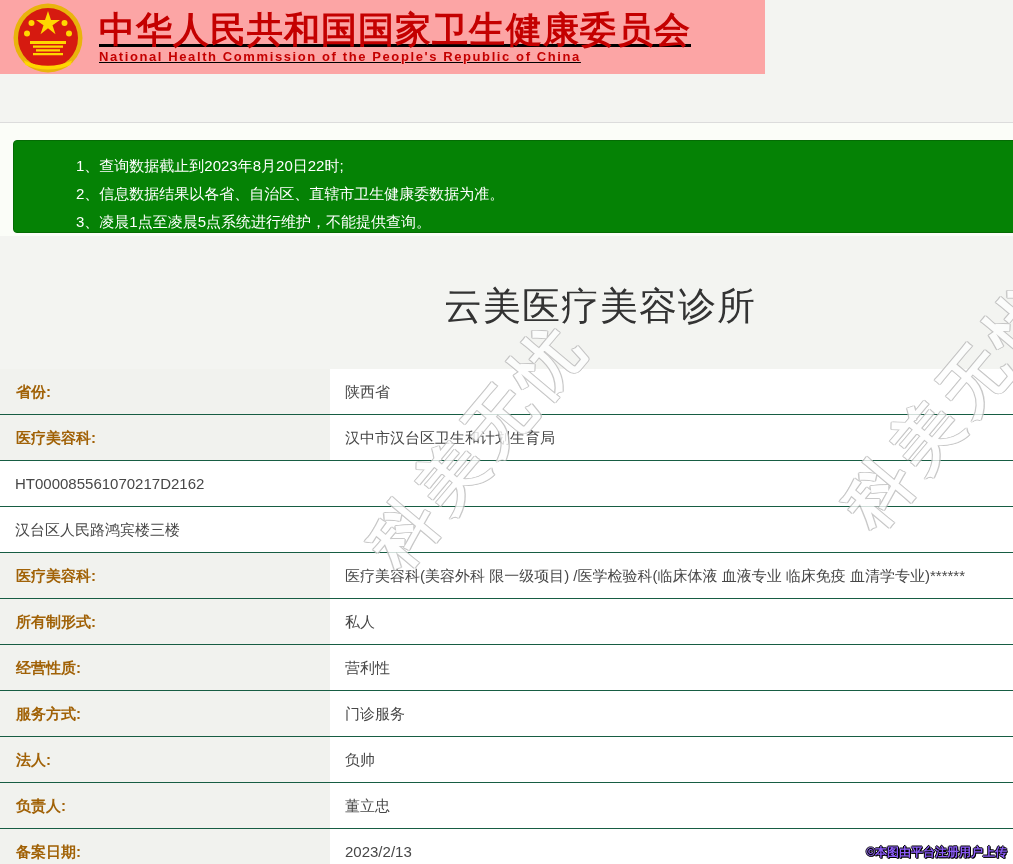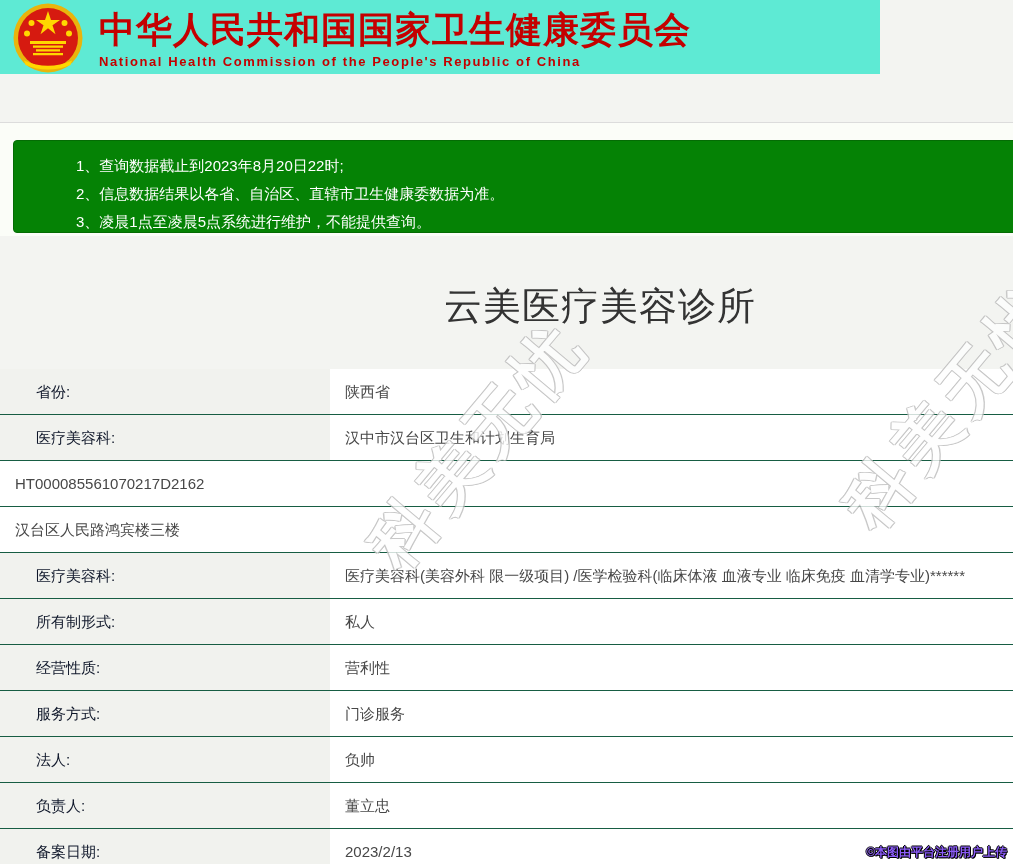--- a/index.html
+++ b/index.html
@@ -6,31 +6,31 @@
   html,body { width:1013px; height:864px; overflow:hidden; }
   body {
     position:relative;
     background:#f3f4f1;
     font-family:"Liberation Sans","DejaVu Sans",sans-serif;
   }
   .inner { width:1200px; position:relative; }
 
   
   .header-panel {
-    width:880px; height:74px; background:#5eead4;
-    display:flex; align-items:flex-start;
+    width:765px; height:74px; background:#fca5a5;
+    display:flex; align-items:flex-start;text-decoration:underline;
   }
   .emblem { width:78px; height:72px; margin:2px 0 0 9px; flex:0 0 auto; }
   .header-titles { margin-left:12px; padding-top:11px; }
   .title-cn {
     font-size:36px; font-weight:bold; color:#c40000;
     letter-spacing:1px; line-height:1.05; white-space:nowrap;
   }
   .title-en {
-    margin-top:5px; font-size:13px; font-weight:bold; color:#c40000;
+    font-size:13px; font-weight:bold; color:#c40000;
     letter-spacing:1.6px; white-space:nowrap;
   }
   .header-gap { height:49px; border-bottom:1px solid #dcdcdc; }
 
   
   .notice-panel { background:#fbfdf8; padding:17px 0 3px 0; width:1200px; }
   .notice-box {
     margin-left:13px; width:1174px; height:93px;
     background:#058205; border:1px solid #046c04; border-radius:4px;
     padding:11px 0 0 62px;
@@ -43,22 +43,22 @@
   .main { width:1200px; }
   .record-title {
     margin-top:45px; text-align:center; width:1200px;
     font-size:38px; color:#333333; font-weight:normal; letter-spacing:1px;
   }
   .table { margin-top:37px; width:1200px; }
   .row {
     display:flex; height:46px; border-bottom:1px solid #175d43;
   }
   .cell-label {
-    width:330px; background:#f1f2ee; padding-left:36px;
-    font-size:15px; font-weight:normal; color:#0f172a; line-height:45px;
+    width:330px; background:#f1f2ee; padding-left:16px;
+    font-size:15px; font-weight:bold; color:#a16207; line-height:45px;
     white-space:nowrap;
   }
   .cell-value {
     flex:1; background:#ffffff; padding-left:15px;
     font-size:15px; color:#474747; line-height:45px; white-space:nowrap;
     overflow:hidden;
   }
 
   
   .wm {

